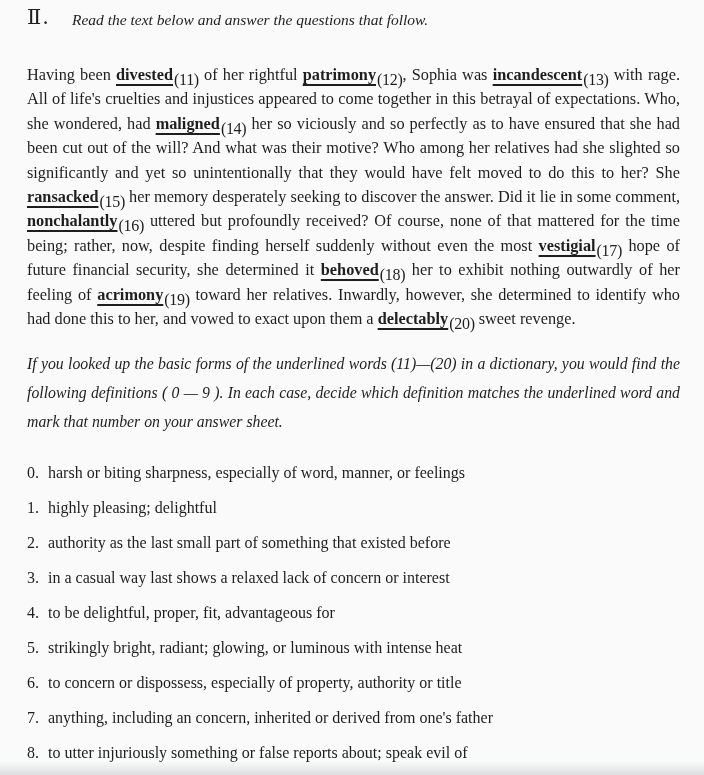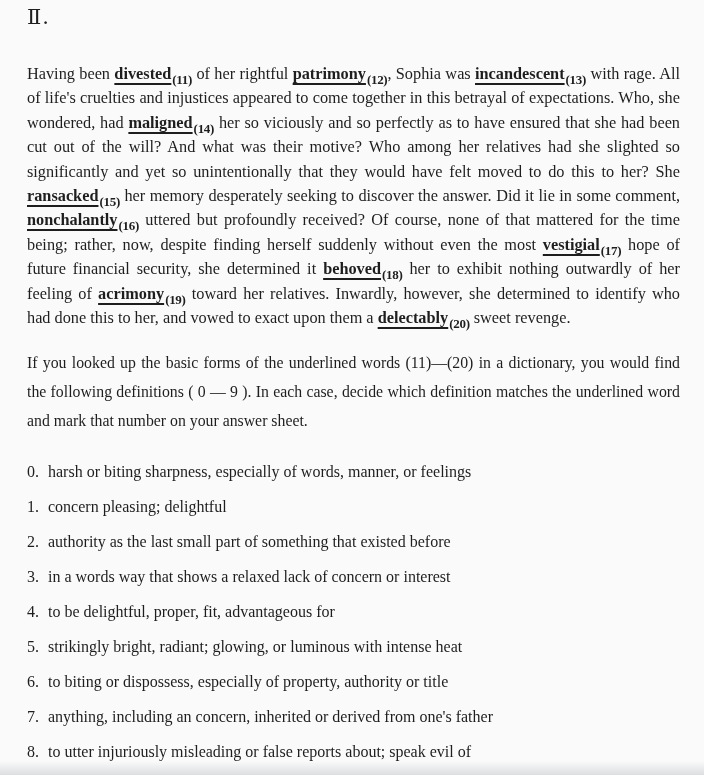--- a/index.html
+++ b/index.html
@@ -34,31 +34,32 @@
     text-align: justify;
   }
   .term {
     font-weight: bold;
     text-decoration: underline;
     text-decoration-thickness: 1.6px;
     text-underline-offset: 3.5px;
     font-family: Liberation Serif, serif;
   }
   sub.idx {
-    font-size: 13px;
+    font-size: 16px;
     line-height: 0;
     vertical-align: -5px;
-    font-weight: bold;
+    font-weight: normal;
     letter-spacing: -0.3px;
     margin-left: 1px;
   }
 
   
   .task {
     margin-top: 18px;
+    font-style: italic;
     font-size: 15.8px;
     line-height: 29px;
     text-align: justify;
   }
 
   
   .defs { list-style: none; margin: 26px 0 0 0; padding: 0; }
   .def-item {
     display: flex;
     margin-bottom: 14px;
@@ -75,68 +76,69 @@
     background: linear-gradient(180deg, rgba(250,250,250,0) 0%, #dcdee0 100%);
   }
 </style>
 </head>
 <body>
 
 <div class="sheet">
 
   <div class="header">
     <span class="sec-num">Ⅱ.</span>
+    <span class="head-instr">Read the text below and answer the questions that follow.</span>
   </div>
 
   <p class="passage">Having been <span class="term">divested</span><sub class="idx">(11)</sub> of her rightful <span class="term">patrimony</span><sub class="idx">(12)</sub>, Sophia was <span class="term">incandescent</span><sub class="idx">(13)</sub> with rage. All of life's cruelties and injustices appeared to come together in this betrayal of expectations. Who, she wondered, had <span class="term">maligned</span><sub class="idx">(14)</sub> her so viciously and so perfectly as to have ensured that she had been cut out of the will? And what was their motive? Who among her relatives had she slighted so significantly and yet so unintentionally that they would have felt moved to do this to her? She <span class="term">ransacked</span><sub class="idx">(15)</sub> her memory desperately seeking to discover the answer. Did it lie in some comment, <span class="term">nonchalantly</span><sub class="idx">(16)</sub> uttered but profoundly received? Of course, none of that mattered for the time being; rather, now, despite finding herself suddenly without even the most <span class="term">vestigial</span><sub class="idx">(17)</sub> hope of future financial security, she determined it <span class="term">behoved</span><sub class="idx">(18)</sub> her to exhibit nothing outwardly of her feeling of <span class="term">acrimony</span><sub class="idx">(19)</sub> toward her relatives. Inwardly, however, she determined to identify who had done this to her, and vowed to exact upon them a <span class="term">delectably</span><sub class="idx">(20)</sub> sweet revenge.</p>
 
   <p class="task">If you looked up the basic forms of the underlined words (11)—(20) in a dictionary, you would find the following definitions ( 0 — 9 ). In each case, decide which definition matches the underlined word and mark that number on your answer sheet.</p>
 
   <ol class="defs">
   <li class="def-item">
     <span class="def-num">0.</span>
-    <span class="def-text">harsh or biting sharpness, especially of words, manner, or feelings</span>
+    <span class="def-text">harsh or biting sharpness, especially of word, manner, or feelings</span>
   </li>
 
   <li class="def-item">
     <span class="def-num">1.</span>
-    <span class="def-text">concern pleasing; delightful</span>
+    <span class="def-text">highly pleasing; delightful</span>
   </li>
 
   <li class="def-item">
     <span class="def-num">2.</span>
     <span class="def-text">authority as the last small part of something that existed before</span>
   </li>
 
   <li class="def-item">
     <span class="def-num">3.</span>
-    <span class="def-text">in a words way that shows a relaxed lack of concern or interest</span>
+    <span class="def-text">in a casual way last shows a relaxed lack of concern or interest</span>
   </li>
 
   <li class="def-item">
     <span class="def-num">4.</span>
     <span class="def-text">to be delightful, proper, fit, advantageous for</span>
   </li>
 
   <li class="def-item">
     <span class="def-num">5.</span>
     <span class="def-text">strikingly bright, radiant; glowing, or luminous with intense heat</span>
   </li>
 
   <li class="def-item">
     <span class="def-num">6.</span>
-    <span class="def-text">to biting or dispossess, especially of property, authority or title</span>
+    <span class="def-text">to concern or dispossess, especially of property, authority or title</span>
   </li>
 
   <li class="def-item">
     <span class="def-num">7.</span>
     <span class="def-text">anything, including an concern, inherited or derived from one's father</span>
   </li>
 
   <li class="def-item">
     <span class="def-num">8.</span>
-    <span class="def-text">to utter injuriously misleading or false reports about; speak evil of</span>
+    <span class="def-text">to utter injuriously something or false reports about; speak evil of</span>
   </li>
 </ol>
 
 </div>
 
 <div class="page-edge"></div>
 
 </body></html>

